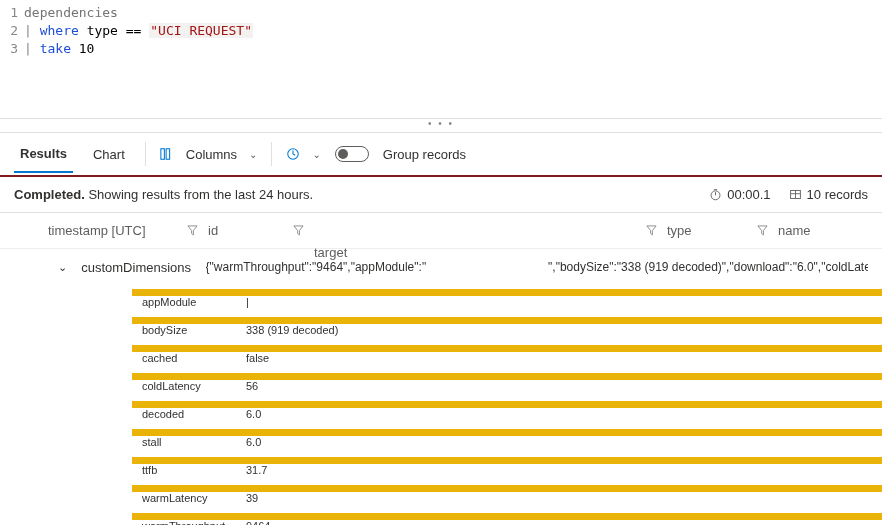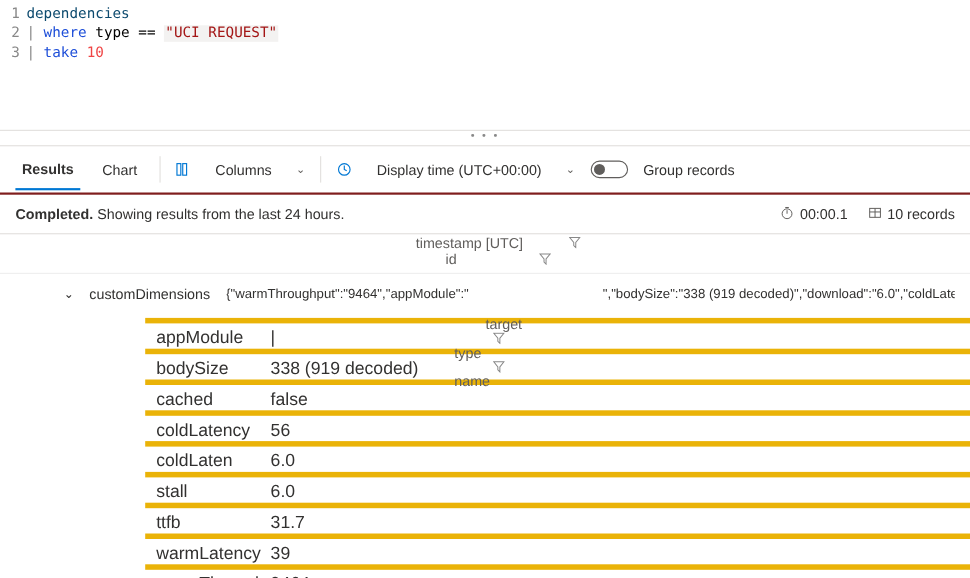--- a/index.html
+++ b/index.html
@@ -3,66 +3,66 @@
 <meta charset="utf-8">
 <style>
   * { box-sizing: border-box; margin: 0; padding: 0; }
   body { font-family: "Segoe UI", Arial, sans-serif; font-size: 13px; color: #323130; background: #fff; width: 882px; }
   
   
   .editor { border-bottom: 1px solid #e1dfdd; padding: 4px 0 60px 0; background: #fff; }
   .code-line { display: flex; height: 18px; line-height: 18px; font-family: Consolas, monospace; font-size: 13px; }
   .gutter { width: 24px; text-align: right; color: #888; padding-right: 6px; user-select: none; }
   .code { white-space: pre; }
-  .kw-table { color: #0c4a6e; }
+  .kw-table { color: #737373; }
   .kw-where { color: #1d4ed8; }
   .kw-field { color: #000; }
   .kw-eq { color: #000; }
   .kw-str { color: #a31515; background: #f3f2f1; padding: 0 1px; }
-  .kw-num { color: #ef4444; }
+  .kw-num { color: #000000; }
   .pipe { color: #888; }
   
   .drag-dots { text-align: center; color: #888; font-size: 10px; letter-spacing: 2px; height: 14px; line-height: 10px; border-bottom: 1px solid #e1dfdd; }
   
   
   .toolbar { display: flex; align-items: center; height: 44px; padding: 0 14px; border-bottom: 2px solid #7f1d1d; gap: 14px; }
   .tab { padding: 10px 6px; cursor: pointer; }
   .tab.active { border-bottom: 2px solid #0078d4; font-weight: 600; margin-bottom: -1px; }
   .vsep { width: 1px; height: 24px; background: #e1dfdd; }
-  .tb-btn { display: flex; align-items: center; gap: 22px; cursor: pointer; color: #323130; }
+  .tb-btn { display: flex; align-items: center; gap: 12px; cursor: pointer; color: #323130; }
   .tb-icon { width: 14px; height: 14px; display: inline-flex; align-items: center; justify-content: center; color: #0078d4; }
   .chev { font-size: 10px; color: #605e5c; }
   .toggle { width: 34px; height: 16px; border: 1px solid #605e5c; border-radius: 10px; position: relative; }
   .toggle::before { content: ""; position: absolute; width: 10px; height: 10px; background: #605e5c; border-radius: 50%; left: 2px; top: 2px; }
   
   
   .statusbar { display: flex; align-items: center; padding: 10px 14px; border-bottom: 1px solid #e1dfdd; font-size: 13px; }
   .statusbar .right { margin-left: auto; display: flex; gap: 18px; align-items: center; color: #323130; }
-  .stat { display: flex; gap: 5px; }
+  .stat { display: flex; align-items: center; gap: 5px; }
   .stat-icon { width: 13px; height: 13px; display: inline-flex; }
   
   
-  .thead { display: flex; align-items: center; height: 36px; padding: 0 14px 0 48px; color: #605e5c; font-size: 13px; border-bottom: 1px solid #eee; flex-direction: column;}
+  .thead { display: flex; align-items: center; height: 36px; padding: 0 14px 0 48px; color: #605e5c; font-size: 13px; border-bottom: 1px solid #eee;}
   .th { display: flex; align-items: center; gap: 6px; }
   .th.timestamp { width: 160px; }
   .th.id { width: 106px; }
   .th.target { flex: 1; margin-top: 44px; }
   .th.type { width: 90px; }
   .th.name { width: 90px; }
   .filter-icon { width: 11px; height: 11px; display: inline-flex; }
   
   
   .row-main { display: flex; align-items: center; height: 36px; padding: 0 14px 0 58px; font-size: 13px; }
   .expand-caret { margin-right: 14px; font-size: 11px; cursor: pointer; }
   .row-key { width: 128px; }
   .row-val { color: #323130; font-size: 12px; }
   
   
   .detail { margin-left: 132px; margin-top: 4px; }
-  .drow { display: flex; height: 28px; align-items: flex-end; border-top: 5px solid #eab308; font-size: 16px; }
+  .drow { display: flex; height: 28px; align-items: flex-start; border-top: 7px solid #eab308; font-size: 11px; }
   .drow:last-child { border-bottom: 1px solid #edebe9; }
   .dk { width: 110px; padding-left: 10px; }
   .dv { padding-left: 4px; }
   
   svg { display: block; }
 </style>
 </head>
 <body>
 
 <div class="editor">
@@ -97,21 +97,20 @@
     <span class="chev">⌄</span>
   </div>
   <div class="vsep"></div>
   <div class="tb-btn">
     <span class="tb-icon">
       <svg viewBox="0 0 16 16" width="14" height="14">
           <circle cx="8" cy="8" r="6" fill="none" stroke="#0078d4" stroke-width="1.2"></circle>
           <path d="M8 4v4l2.5 1.5" fill="none" stroke="#0078d4" stroke-width="1.2"></path>
         </svg>
     </span>
-    <span>Display time (UTC+00:00)</span>
     <span class="chev">⌄</span>
   </div>
   <div class="toggle"></div>
   <div>Group records</div>
 </div>
 
 <div class="statusbar">
   <div>
     <b>Completed.</b><span> Showing results from the last 24 hours.</span>
   </div>
@@ -193,21 +192,21 @@
     </div>
   <div class="drow">
       <div class="dk">cached</div>
       <div class="dv">false</div>
     </div>
   <div class="drow">
       <div class="dk">coldLatency</div>
       <div class="dv">56</div>
     </div>
   <div class="drow">
-      <div class="dk">coldLaten</div>
+      <div class="dk">decoded</div>
       <div class="dv">6.0</div>
     </div>
   <div class="drow">
       <div class="dk">stall</div>
       <div class="dv">6.0</div>
     </div>
   <div class="drow">
       <div class="dk">ttfb</div>
       <div class="dv">31.7</div>
     </div>

